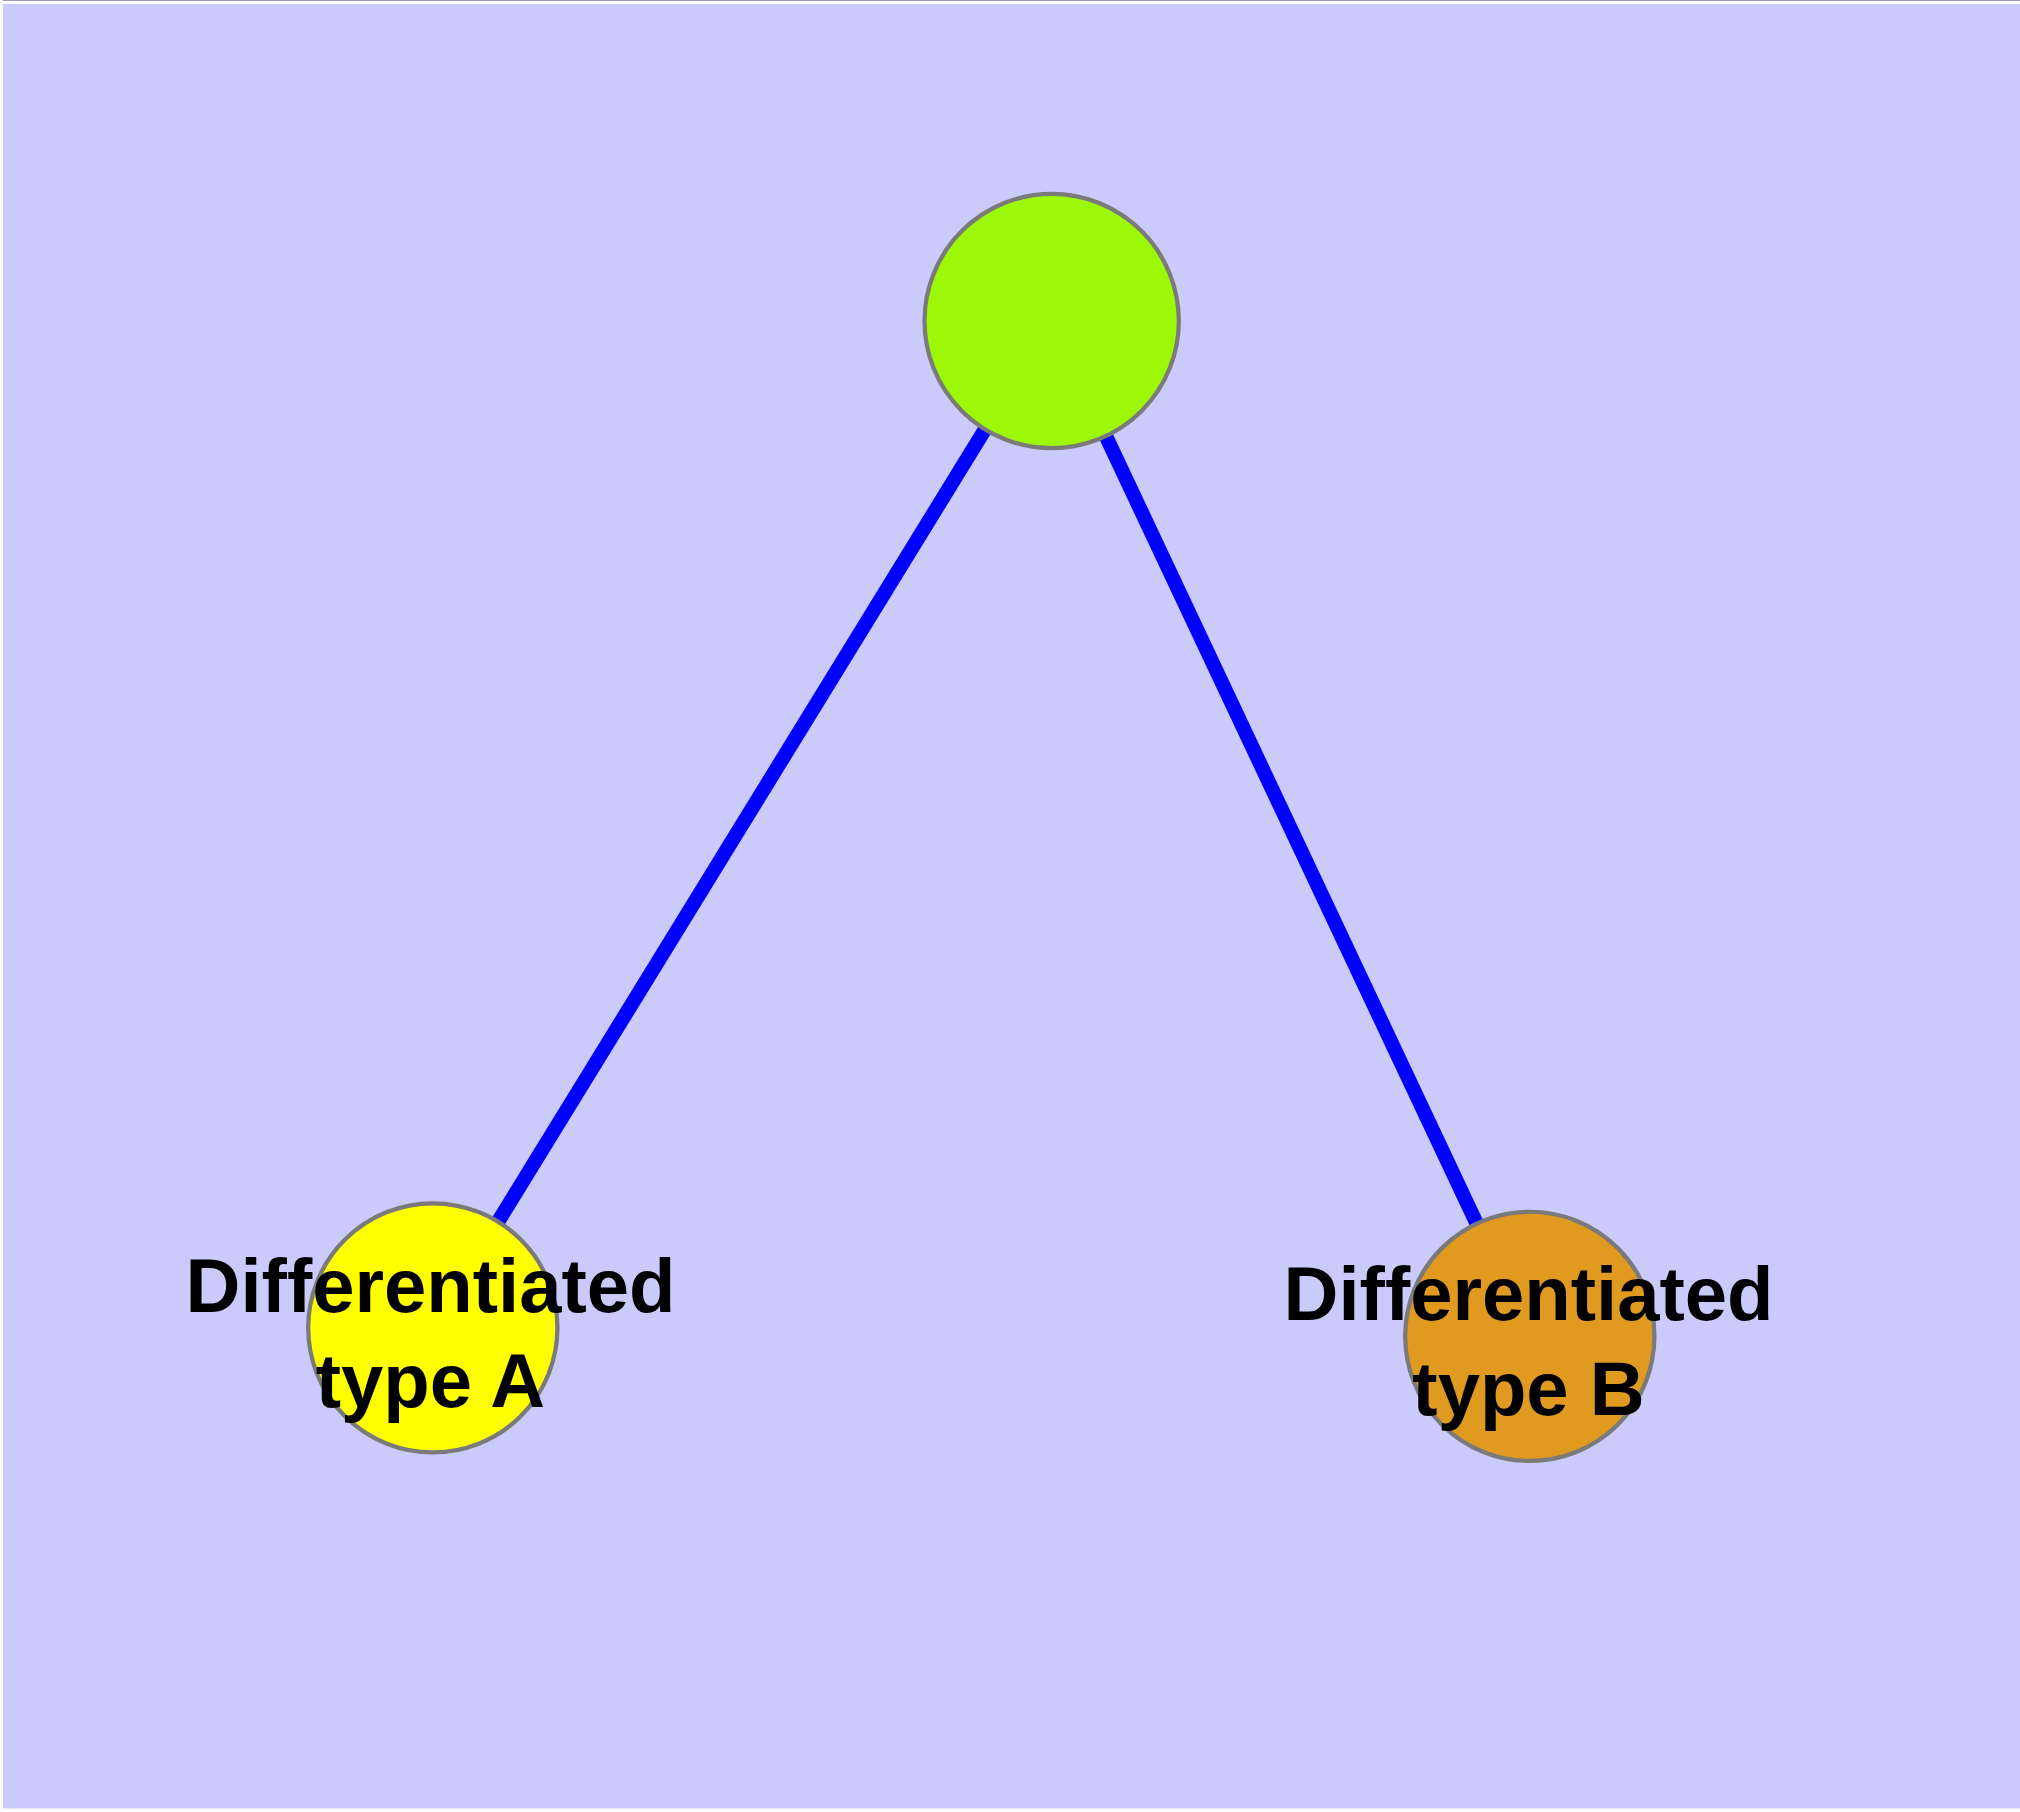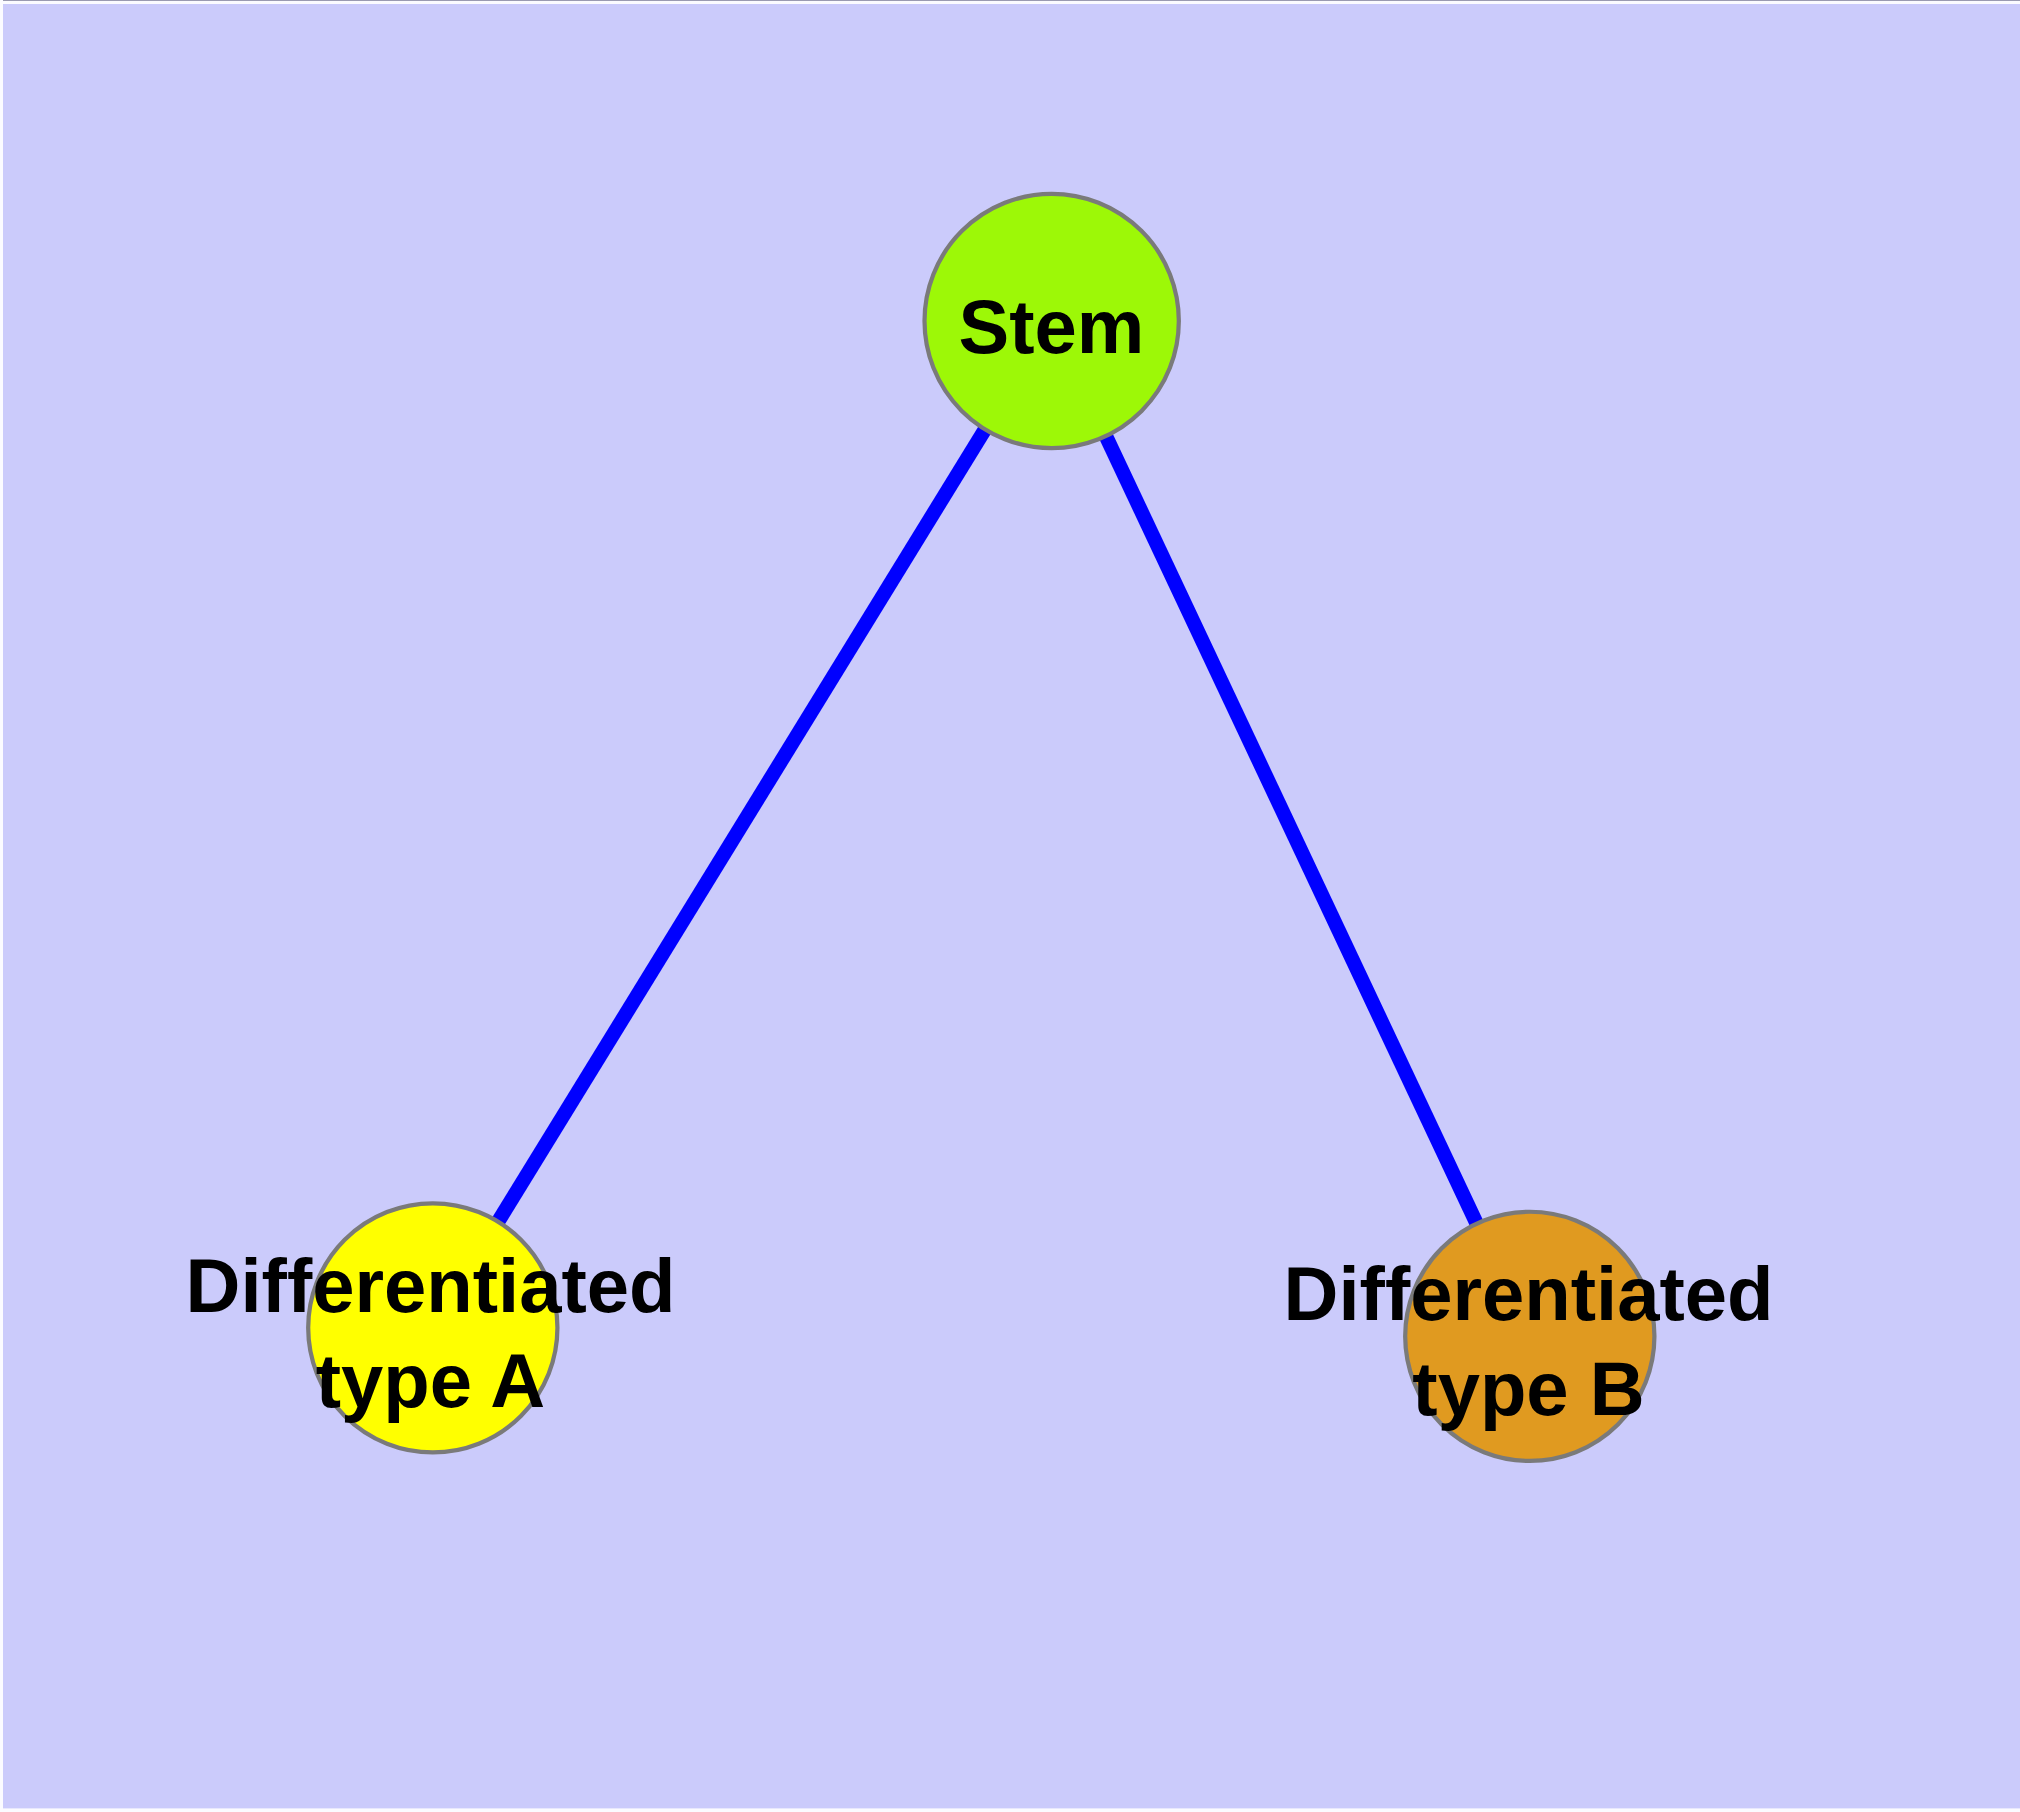--- a/index.html
+++ b/index.html
@@ -49,21 +49,20 @@
       <rect x="0" y="0" width="2381" height="2129" fill="#CBCBFB"></rect>
 
       <line class="edge" x1="1237" y1="374" x2="507" y2="1562" stroke="#0000FF"></line>
       <line class="edge" x1="1237" y1="374" x2="1801" y2="1572" stroke="#0000FF"></line>
 
       <circle class="node-circle" cx="1237" cy="374" r="150" fill="#9DF807" stroke="#7A7A7A"></circle>
       <circle class="node-circle" cx="507" cy="1562" r="147" fill="#FFFF00" stroke="#7A7A7A"></circle>
       <circle class="node-circle" cx="1801" cy="1572" r="147" fill="#E09A20" stroke="#7A7A7A"></circle>
     </svg>
 
-    <div class="node-label label-stem">Stem</div>
     <div class="node-label label-type-a">Differentiated
 type A</div>
     <div class="node-label label-type-b">Differentiated
 type B</div>
   </div>
 
   <div class="frame-top"></div>
   <div class="frame-left"></div>
   <div class="frame-bottom"></div>
 </div>

